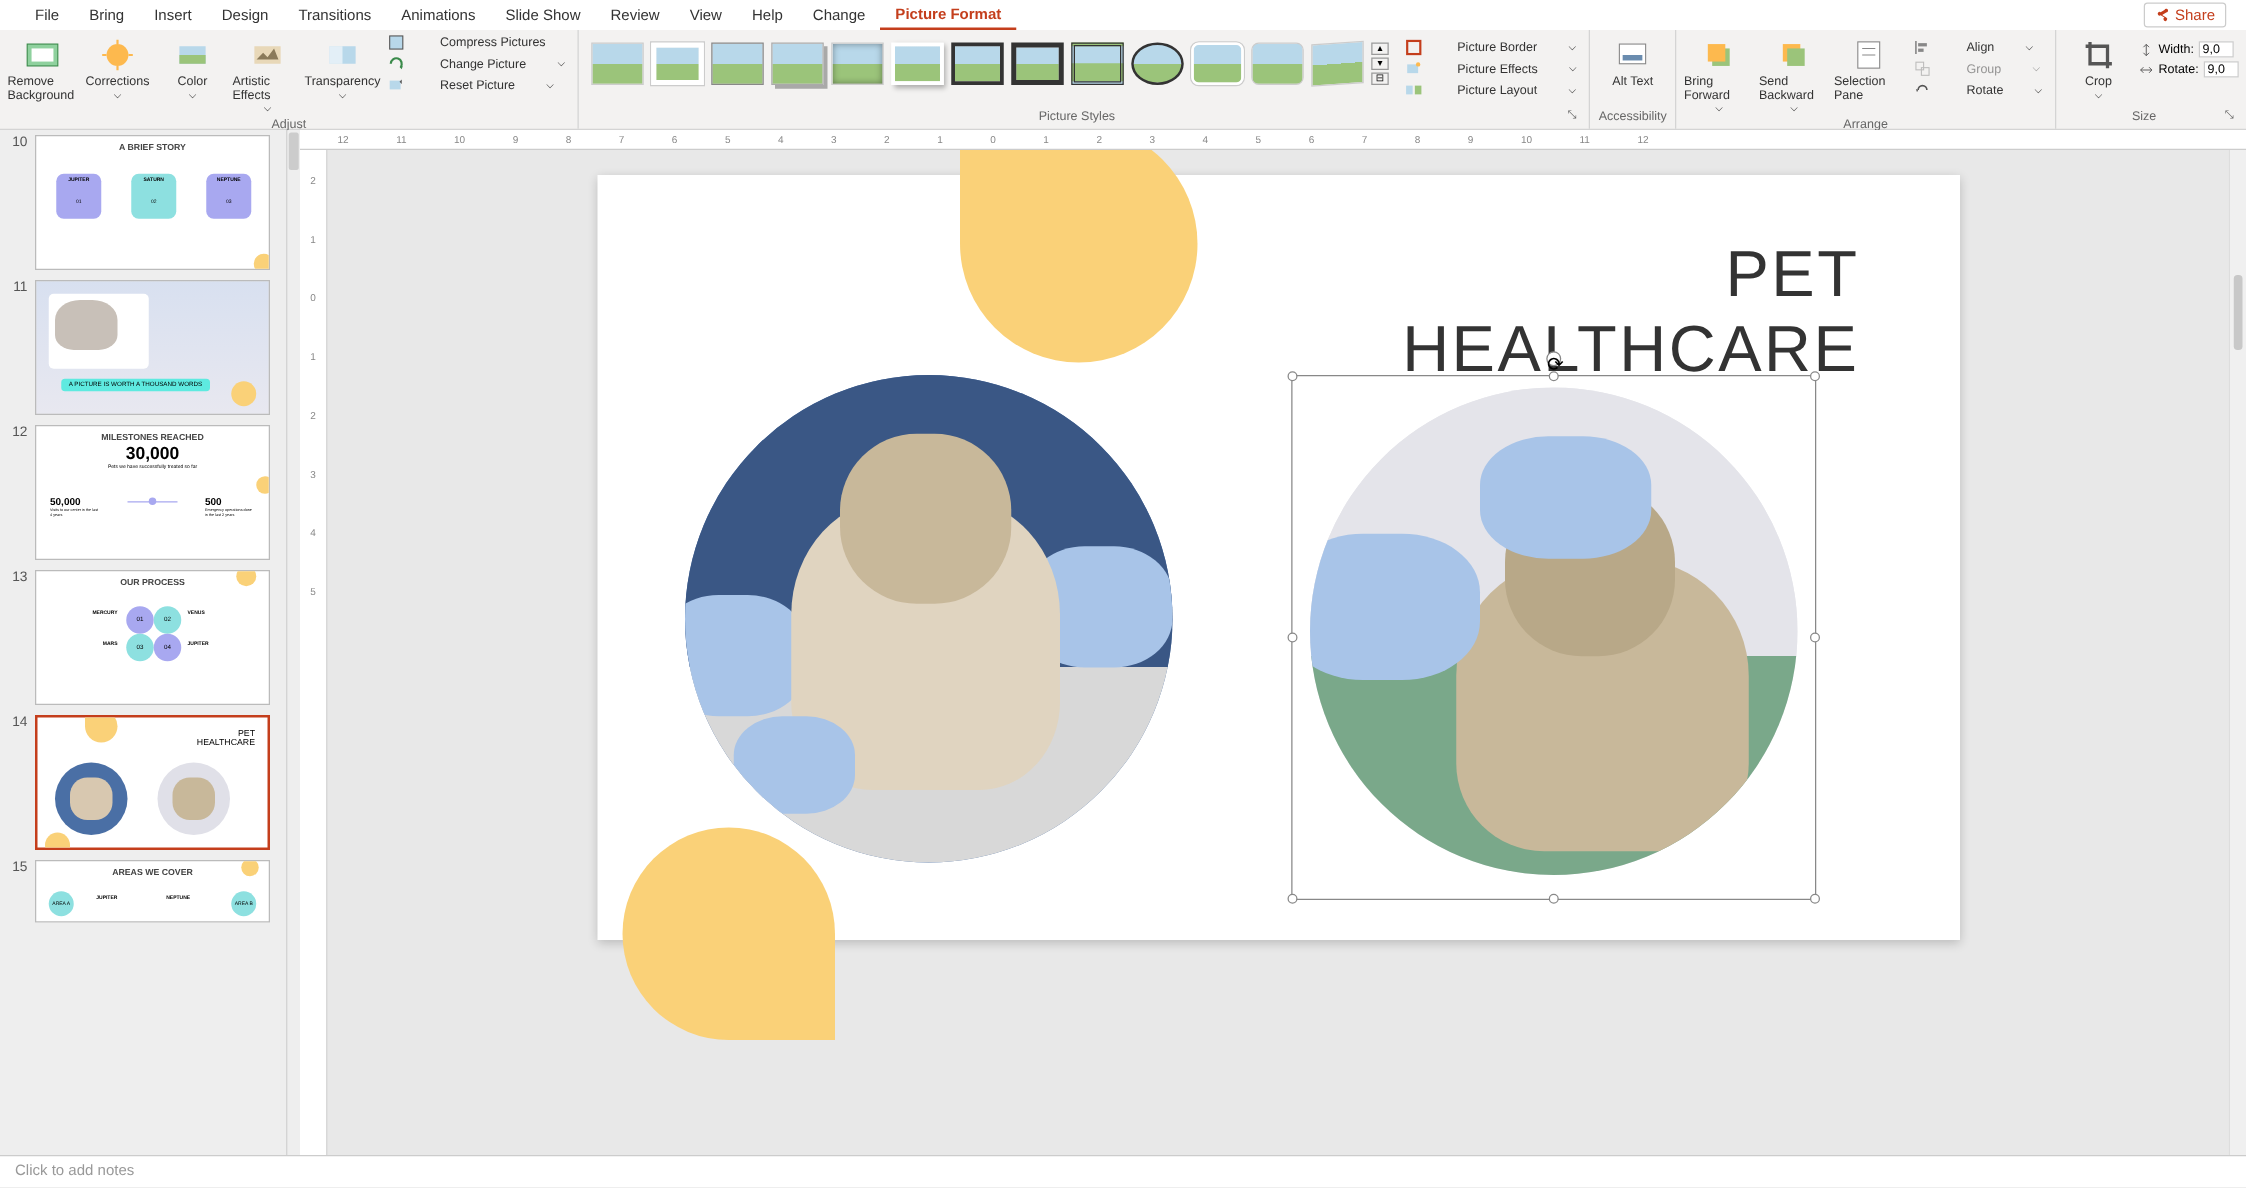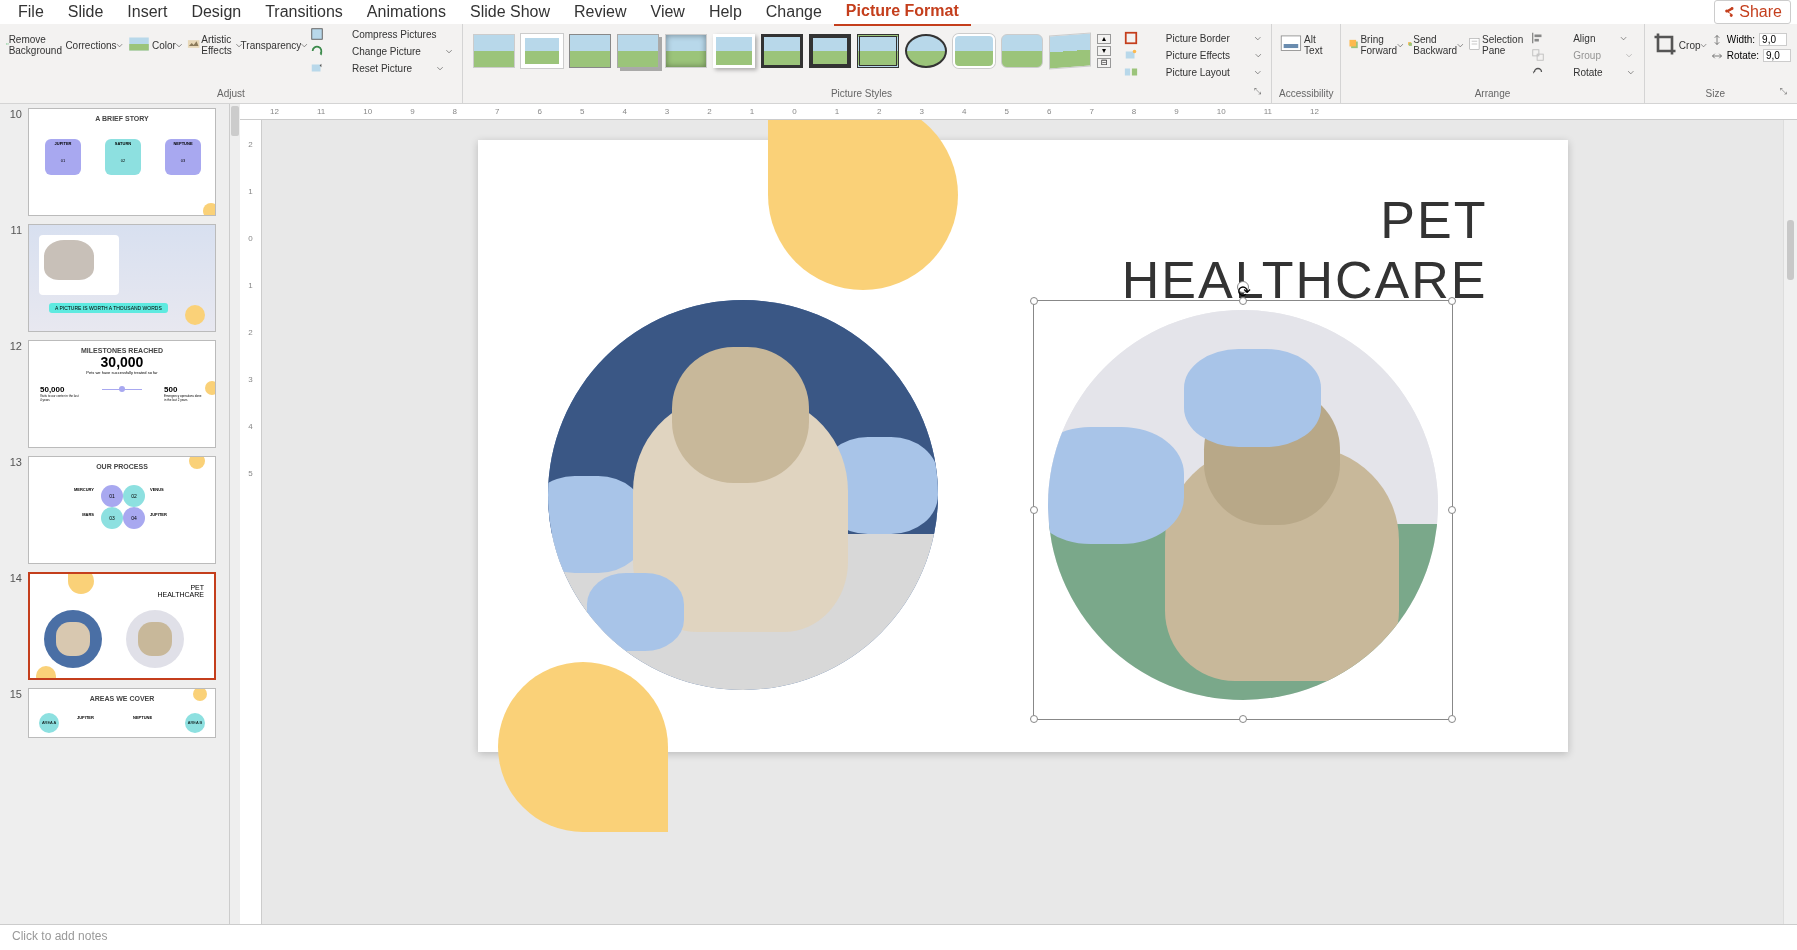--- a/index.html
+++ b/index.html
@@ -1,29 +1,29 @@
 <!DOCTYPE html>
 <html><head>
 <meta charset="utf-8">
 <style>
 * { box-sizing: border-box; margin: 0; padding: 0; font-family: "Segoe UI", Arial, sans-serif; }
 body { background: #e8e8e8; width: 1797px; height: 950px; overflow: hidden; position: relative; }
 
 
-.menubar { display: flex; align-items: center; height: 24px; background: #fff; padding: 0 6px; font-size: 16px; }
+.menubar { display: flex; align-items: center; height: 24px; background: #fff; padding: 0 16px; font-size: 12px; }
 .menubar .tab { padding: 4px 12px; cursor: pointer; color: #333; }
 .menubar .tab.active { color: #c43e1c; border-bottom: 2px solid #c43e1c; font-weight: 600; }
 .menubar .share { margin-left: auto; border: 1px solid #ccc; padding: 2px 8px; border-radius: 3px; color: #c43e1c; display:flex; align-items:center; gap:4px;}
 
 
 .ribbon { display: flex; background: #f3f2f1; border-bottom: 1px solid #d4d4d4; height: 80px; }
 .group { display: flex; flex-direction: column; border-right: 1px solid #d4d4d4; padding: 2px 6px; }
 .group-row { display: flex; gap: 4px; flex: 1; align-items: flex-start; }
 .group-label { text-align: center; font-size: 10px; color: #666; padding: 2px 0; }
-.btn-lg { display: flex; align-items: center; justify-content: center; width: 56px; font-size: 10px; color: #333; cursor: pointer; padding-top:4px;}
+.btn-lg { display: flex; flex-direction: column; align-items: center; justify-content: center; width: 56px; font-size: 10px; color: #333; cursor: pointer; padding-top:4px;}
 .btn-lg svg { width: 28px; height: 28px; margin-bottom: 2px; }
 .btn-sm { display: flex; align-items: center; font-size: 10px; color: #333; cursor: pointer; padding: 1px 4px; white-space: nowrap; gap: 25px; }
 .btn-sm svg { width: 14px; height: 14px; margin-right: 3px; }
 .stack { display: flex; flex-direction: column; gap: 1px; justify-content:center;}
 .chev::after { content: " ⌵"; font-size: 8px; }
 
 
 .gallery { display: flex; gap: 6px; padding: 8px 4px; align-items: center; flex:1;}
 .style-thumb { width: 42px; height: 34px; border: 1px solid #ccc; background: linear-gradient(#b8d8ea 50%, #9bc47a 50%); cursor: pointer; position:relative;}
 .style-thumb.framed { border: 3px solid #333; }
@@ -89,21 +89,21 @@
 
 
 .size-input { display:flex; align-items:center; font-size:10px; gap:4px; padding:1px 0;}
 .size-input input { width:28px; font-size:10px; border:1px solid #ccc; padding:0 2px;}
 </style>
 </head>
 <body>
 
 <div class="menubar">
   <div class="tab">File</div>
-  <div class="tab">Slide</div>
+  <div class="tab">Bring</div>
   <div class="tab">Insert</div>
   <div class="tab">Design</div>
   <div class="tab">Transitions</div>
   <div class="tab">Animations</div>
   <div class="tab">Slide Show</div>
   <div class="tab">Review</div>
   <div class="tab">View</div>
   <div class="tab">Help</div>
   <div class="tab">Change</div>
   <div class="tab active">Picture Format</div>
@@ -358,21 +358,21 @@
         <div class="mini-blob" style="width:20px;height:20px;bottom:6px;right:10px;"></div>
       </div>
     </div>
 
     <div class="thumb-wrap">
       <div class="thumb-num">12</div>
       <div class="thumb">
         <div class="thumb-title">MILESTONES REACHED</div>
         <div style="text-align:center;font-size:14px;font-weight:600;">30,000</div>
         <div style="text-align:center;font-size:4px;">Pets we have successfully treated so far</div>
-        <div style="display:flex;justify-content:space-around;margin-top:10px;font-size:8px;font-weight:600;">
+        <div style="display:flex;justify-content:space-around;margin-top:22px;font-size:8px;font-weight:600;">
           <div><span>50,000</span><div style="font-size:3px;font-weight:400;width:40px;">Visits to our center in the last 4 years</div></div>
           <div style="width:40px;height:1px;background:#a8a8f0;margin-top:4px;position:relative;">
               <div style="position:absolute;width:6px;height:6px;background:#a8a8f0;border-radius:50%;left:50%;top:-3px;margin-left:-3px;"></div>
             </div>
           <div><span>500</span><div style="font-size:3px;font-weight:400;width:40px;">Emergency operations done in the last 2 years</div></div>
         </div>
         <div class="mini-blob" style="width:14px;height:14px;top:40px;right:-4px;"></div>
       </div>
     </div>
 

